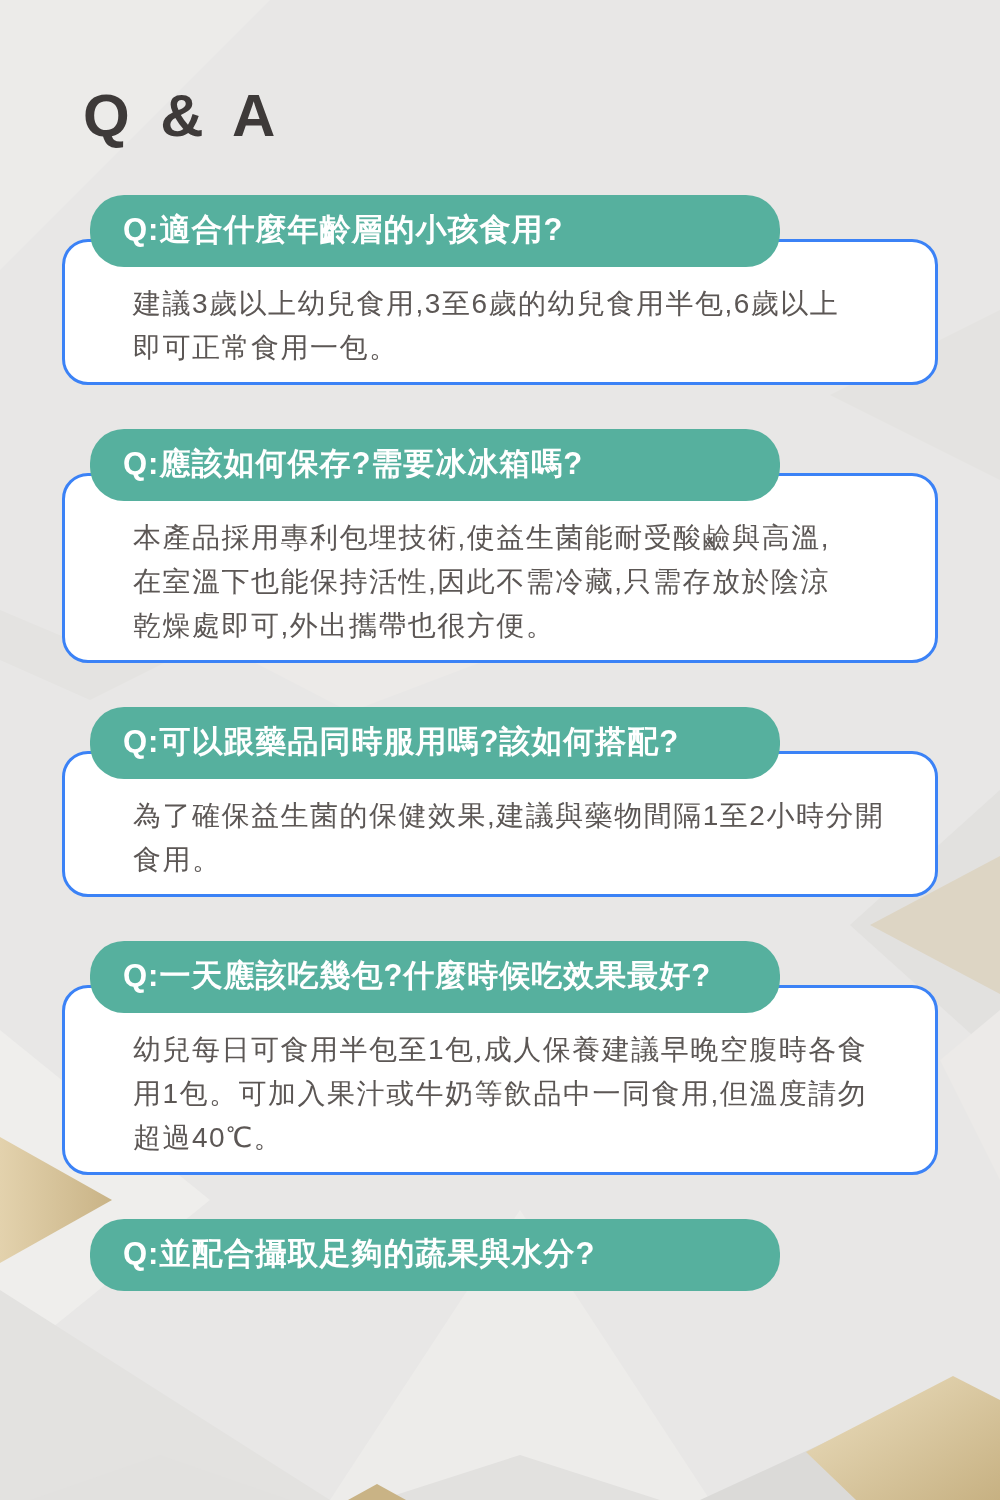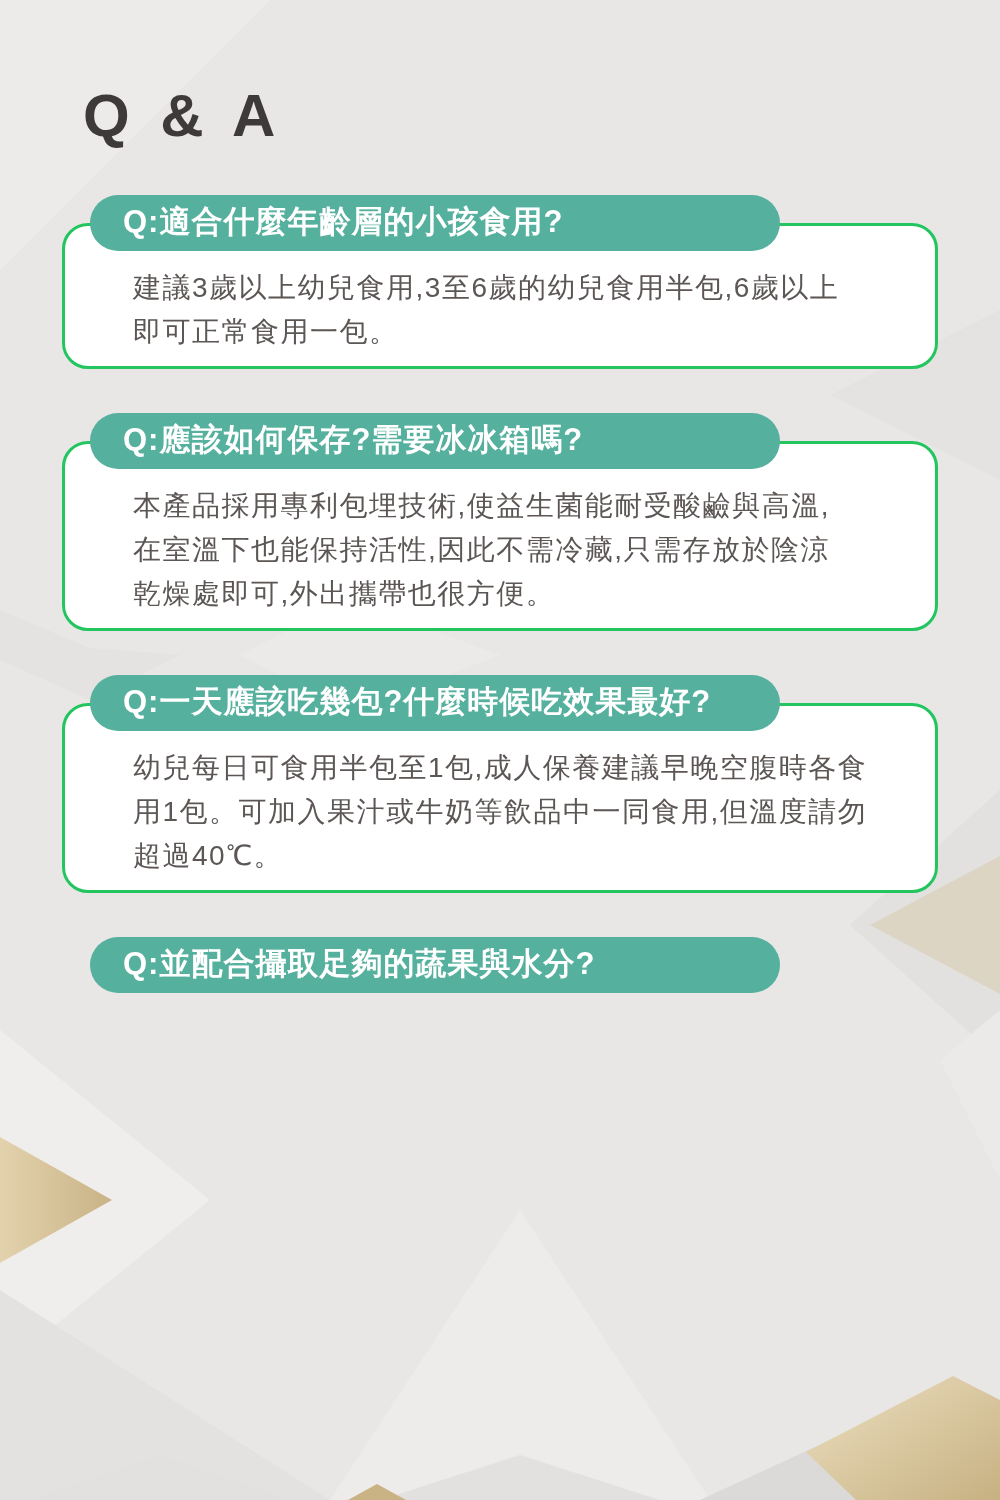--- a/index.html
+++ b/index.html
@@ -22,39 +22,39 @@
     font-size: 60px;
     line-height: 70px;
     font-weight: bold;
     letter-spacing: 7px;
     color: #3e3a39;
   }
   .qa { position: relative; margin: 44px 0 0 62px; width: 876px; }
   .pill {
     position: relative; z-index: 2;
     margin-left: 28px;
-    width: 690px; height: 56px;
+    width: 690px; height: 72px;
     background: #56b09e;
     border-radius: 34px;
     display: flex; align-items: center;
     box-sizing: border-box;
     padding: 0 20px 3px 33px;
   }
   .q-text {
     color: #ffffff;
     font-size: 31px;
     font-weight: bold;
     letter-spacing: 1px;
     white-space: nowrap;
   }
   .box {
     position: relative; z-index: 1;
     margin-top: -28px;
     background: #ffffff;
-    border: 3px solid #22c55e;
+    border: 3px solid #3b82f6;
     border-radius: 26px;
     box-sizing: border-box;
     padding: 40px 28px 12px 68px;
   }
   .a-text {
     margin: 0;
     font-size: 28px;
     line-height: 44px;
     letter-spacing: 1.5px;
     color: #5c5755;
@@ -112,20 +112,29 @@
     <div class="pill">
       <span class="q-text">Q:應該如何保存?需要冰冰箱嗎?</span>
     </div>
     <div class="box">
       <p class="a-text">本產品採用專利包埋技術,使益生菌能耐受酸鹼與高溫,
 在室溫下也能保持活性,因此不需冷藏,只需存放於陰涼
 乾燥處即可,外出攜帶也很方便。</p>
     </div>
   </section>
 
+  <section class="qa">
+    <div class="pill">
+      <span class="q-text">Q:可以跟藥品同時服用嗎?該如何搭配?</span>
+    </div>
+    <div class="box">
+      <p class="a-text">為了確保益生菌的保健效果,建議與藥物間隔1至2小時分開
+食用。</p>
+    </div>
+  </section>
 
   <section class="qa">
     <div class="pill">
       <span class="q-text">Q:一天應該吃幾包?什麼時候吃效果最好?</span>
     </div>
     <div class="box">
       <p class="a-text">幼兒每日可食用半包至1包,成人保養建議早晚空腹時各食
 用1包。可加入果汁或牛奶等飲品中一同食用,但溫度請勿
 超過40℃。</p>
     </div>

